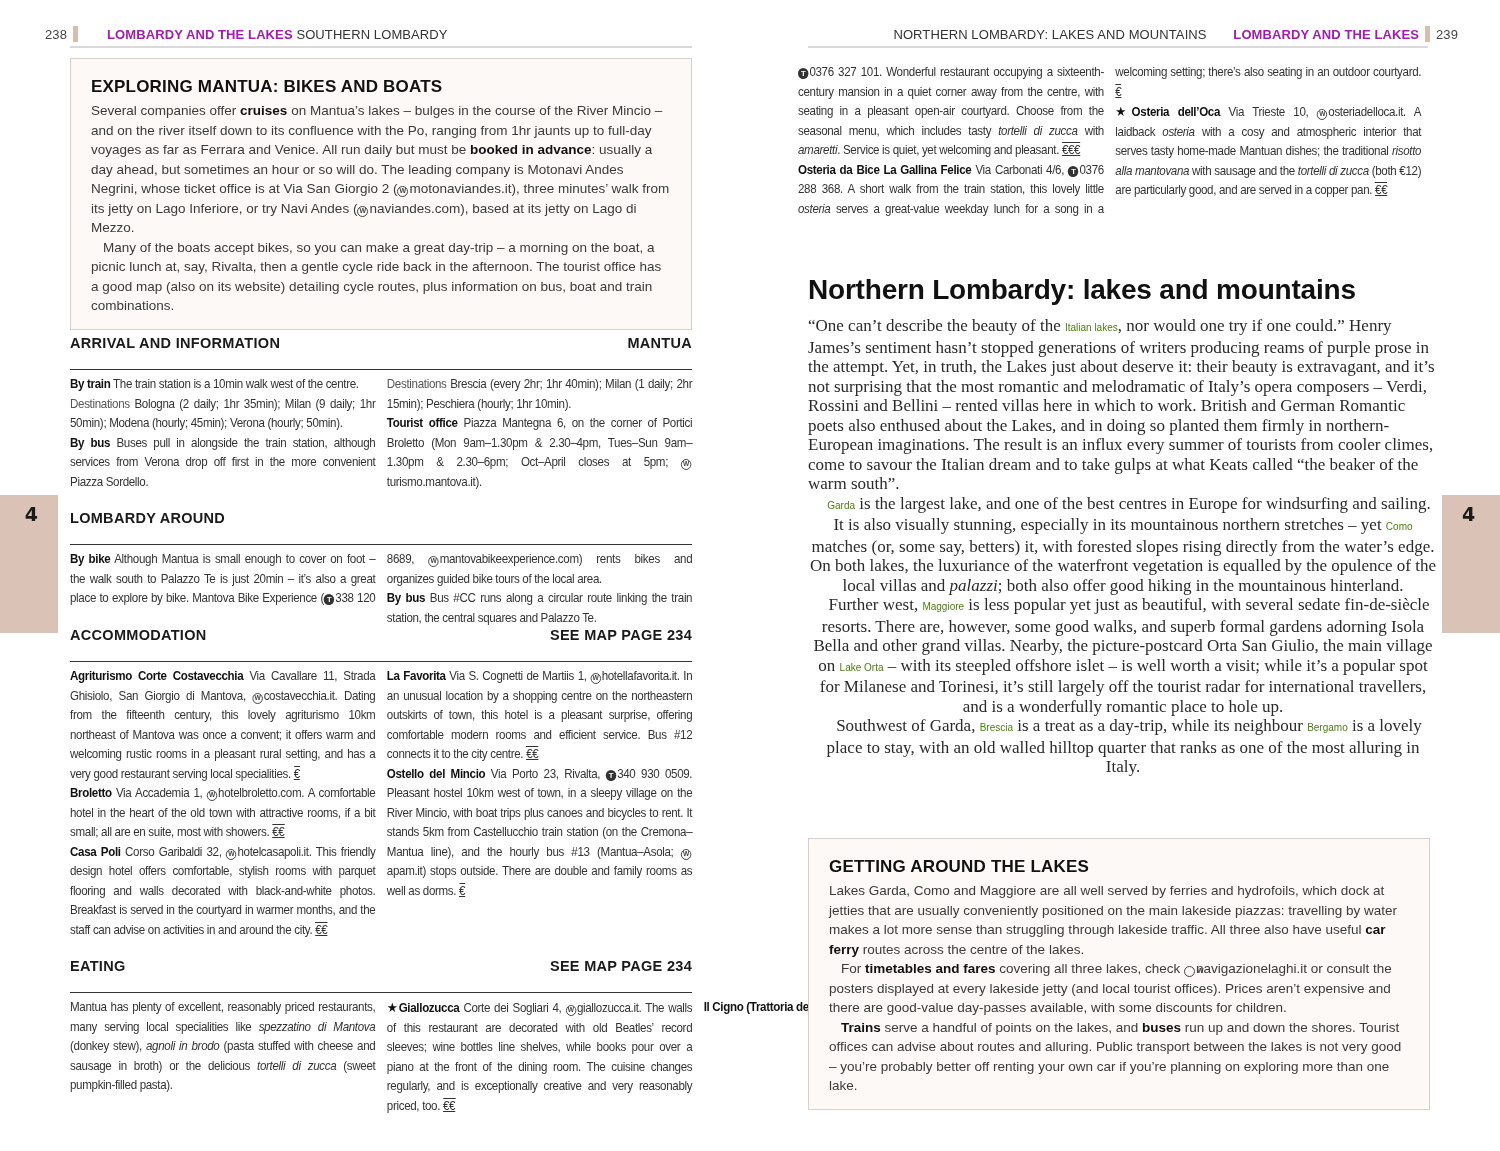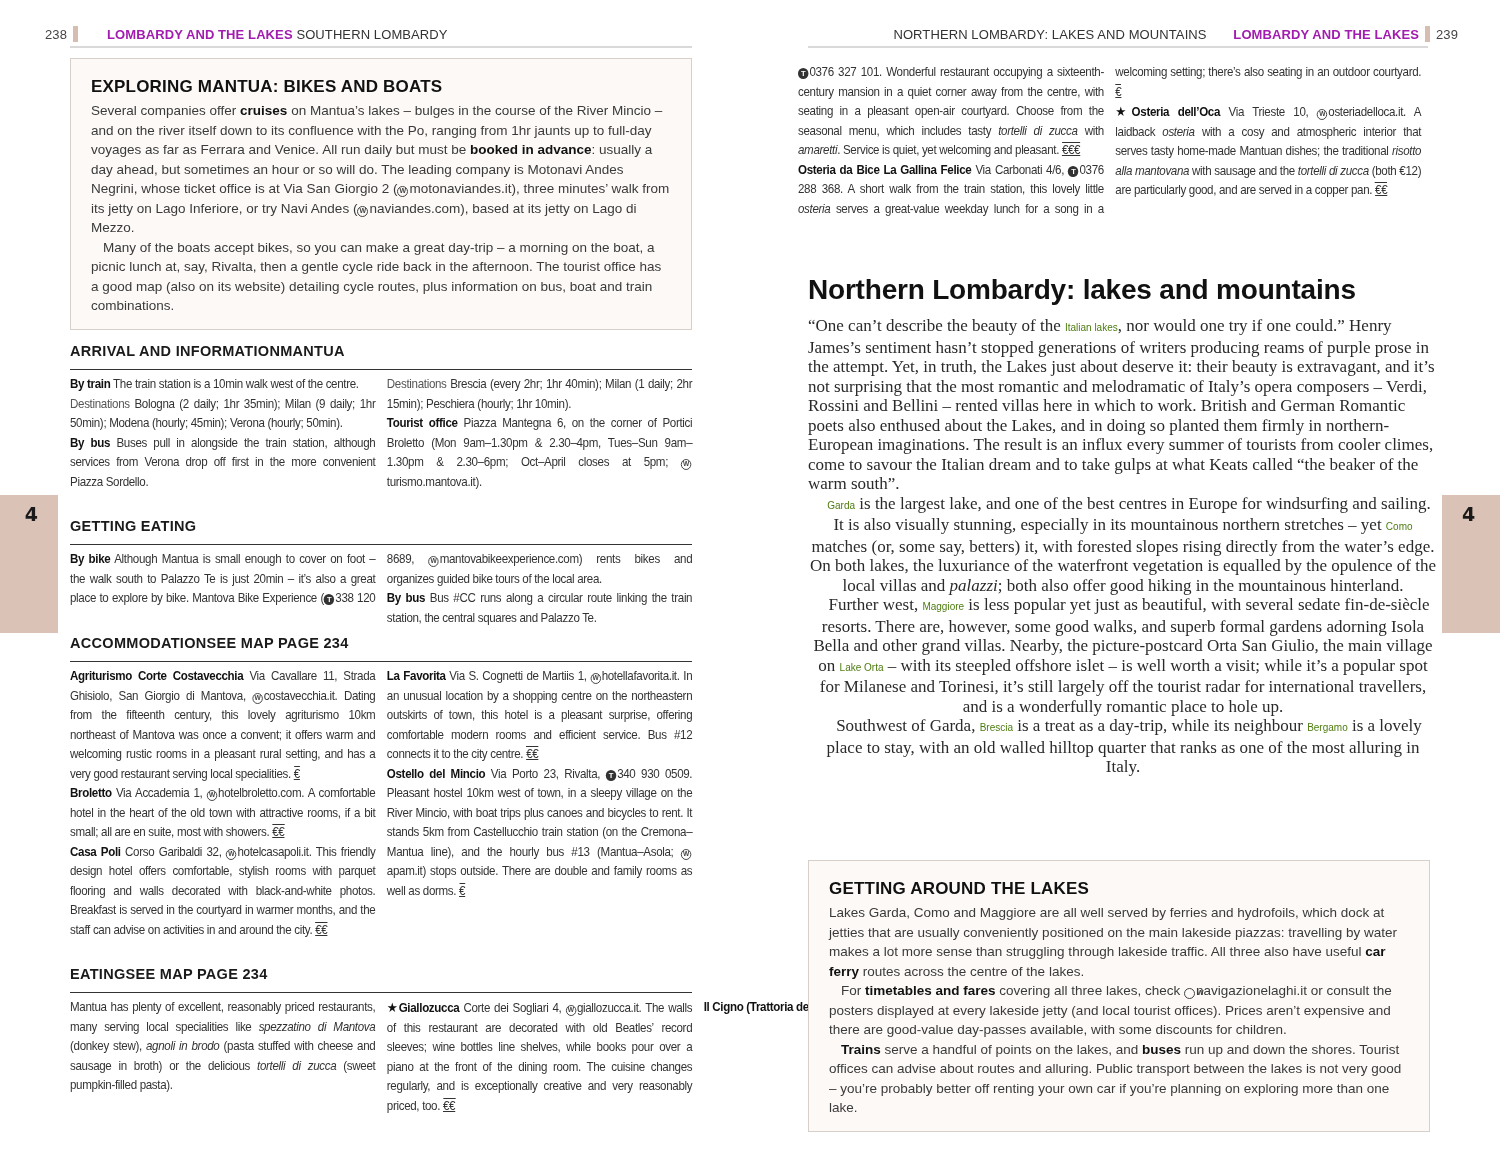--- a/index.html
+++ b/index.html
@@ -32,21 +32,21 @@
   .thumb-right span { left: 20px; }
 
   
   .box { position: absolute; background: #fcf9f7; border: 1.5px solid #d6cfca; }
   .box-title { font-weight: bold; font-size: 17px; letter-spacing: 0.2px; color: #111; margin-bottom: 4px; }
   .box p { font-size: 13.5px; line-height: 19.5px; color: #3a3a3a; }
   .box p b { color: #111; }
   .box .indent { text-indent: 12px; }
 
   
-  .sec-head { position: absolute; left: 70px; width: 622px; height: 22px; border-bottom: 1.5px solid #333; font-weight: bold; font-size: 14.5px; letter-spacing: 0.3px; display: flex; justify-content: flex-start; align-items: flex-end; padding-bottom: 10px; }
+  .sec-head { position: absolute; left: 70px; width: 622px; height: 22px; border-bottom: 1.5px solid #333; font-weight: bold; font-size: 14.5px; letter-spacing: 0.3px; display: flex; justify-content: space-between; align-items: flex-end; padding-bottom: 18px; }
 
   .cols { position: absolute; left: 70px; width: 622px; display: flex; gap: 12px; }
   .cols.right-cols { left: 48px; width: 623px; }
   .col { flex: 1; font-family: "Liberation Sans", sans-serif; font-size: 12.2px; line-height: 19.5px; color: #333; text-align: justify; letter-spacing: -0.35px; transform: scaleX(0.95); transform-origin: left top; width: 105%; }
   .col p { margin: 0; }
   .col b { color: #111; }
   .col .dest { color: #555; }
   .price { text-decoration: underline; text-decoration-thickness: 1px; border-top: 1px solid #333; }
   .icon-circ { display: inline-block; width: 11px; height: 11px; border-radius: 50%; font-size: 8px; line-height: 11px; text-align: center; vertical-align: 0px; margin-right: 1px; font-weight: bold; }
   .icon-phone { background: #333; color: #fff; }
@@ -89,21 +89,21 @@
     <div class="col" style="column-count:2; column-gap:12px; flex:none; width:655px;">
       <p><b>By train</b><span> The train station is a 10min walk west of the centre.</span></p>
       <p><span class="dest">Destinations</span><span> Bologna (2 daily; 1hr 35min); Milan (9 daily; 1hr 50min); Modena (hourly; 45min); Verona (hourly; 50min).</span></p>
       <p><b>By bus</b><span> Buses pull in alongside the train station, although services from Verona drop off first in the more convenient Piazza Sordello.</span></p>
       <p><span class="dest">Destinations</span><span> Brescia (every 2hr; 1hr 40min); Milan (1 daily; 2hr 15min); Peschiera (hourly; 1hr 10min).</span></p>
       <p><b>Tourist office</b><span> Piazza Mantegna 6, on the corner of Portici Broletto (Mon 9am–1.30pm &amp; 2.30–4pm, Tues–Sun 9am–1.30pm &amp; 2.30–6pm; Oct–April closes at 5pm; </span><span class="icon-circ icon-web">W</span><span>turismo.mantova.it</span><span>).</span></p>
     </div>
   </div>
 
   <div class="sec-head" style="top:523px;">
-    <span>GETTING EATING</span>
+    <span>LOMBARDY AROUND</span>
     <span></span>
   </div>
   <div class="cols" style="top:550px; height:82px;">
     <div class="col" style="column-count:2; column-gap:12px; flex:none; width:655px;">
       <p><b>By bike</b><span> Although Mantua is small enough to cover on foot – the walk south to Palazzo Te is just 20min – it’s also a great place to explore by bike. Mantova Bike Experience (</span><span class="icon-circ icon-phone">T</span><span>338 120 8689</span><span>, </span><span class="icon-circ icon-web">W</span><span>mantovabikeexperience.com</span><span>) rents bikes and organizes guided bike tours of the local area.</span></p>
       <p><b>By bus</b><span> Bus #CC runs along a circular route linking the train station, the central squares and Palazzo Te.</span></p>
     </div>
   </div>
 
   <div class="sec-head" style="top:640px;">
@@ -155,19 +155,19 @@
 
   <h1 class="main-title">Northern Lombardy: lakes and mountains</h1>
 
   <div class="serif-body">
     <p><span>“One can’t describe the beauty of the </span><span class="kw">Italian lakes</span><span>, nor would one try if one could.” Henry James’s sentiment hasn’t stopped generations of writers producing reams of purple prose in the attempt. Yet, in truth, the Lakes just about deserve it: their beauty is extravagant, and it’s not surprising that the most romantic and melodramatic of Italy’s opera composers – Verdi, Rossini and Bellini – rented villas here in which to work. British and German Romantic poets also enthused about the Lakes, and in doing so planted them firmly in northern-European imaginations. The result is an influx every summer of tourists from cooler climes, come to savour the Italian dream and to take gulps at what Keats called “the beaker of the warm south”.</span></p>
     <p class="ind"><span class="kw">Garda</span><span> is the largest lake, and one of the best centres in Europe for windsurfing and sailing. It is also visually stunning, especially in its mountainous northern stretches – yet </span><span class="kw">Como</span><span> matches (or, some say, betters) it, with forested slopes rising directly from the water’s edge. On both lakes, the luxuriance of the waterfront vegetation is equalled by the opulence of the local villas and </span><i>palazzi</i><span>; both also offer good hiking in the mountainous hinterland.</span></p>
     <p class="ind"><span>Further west, </span><span class="kw">Maggiore</span><span> is less popular yet just as beautiful, with several sedate fin-de-siècle resorts. There are, however, some good walks, and superb formal gardens adorning Isola Bella and other grand villas. Nearby, the picture-postcard Orta San Giulio, the main village on </span><span class="kw">Lake Orta</span><span> – with its steepled offshore islet – is well worth a visit; while it’s a popular spot for Milanese and Torinesi, it’s still largely off the tourist radar for international travellers, and is a wonderfully romantic place to hole up.</span></p>
     <p class="ind"><span>Southwest of Garda, </span><span class="kw">Brescia</span><span> is a treat as a day-trip, while its neighbour </span><span class="kw">Bergamo</span><span> is a lovely place to stay, with an old walled hilltop quarter that ranks as one of the most alluring in Italy.</span></p>
   </div>
 
-  <div class="box" style="left:58px; top:860px; width:622px; height:272px; padding:18px 20px 16px 20px;">
+  <div class="box" style="left:58px; top:838px; width:622px; height:272px; padding:18px 20px 16px 20px;">
     <div class="box-title">GETTING AROUND THE LAKES</div>
     <p><span>Lakes Garda, Como and Maggiore are all well served by ferries and hydrofoils, which dock at jetties that are usually conveniently positioned on the main lakeside piazzas: travelling by water makes a lot more sense than struggling through lakeside traffic. All three also have useful </span><b>car ferry</b><span> routes across the centre of the lakes.</span></p>
     <p class="indent"><span>For </span><b>timetables and fares</b><span> covering all three lakes, check </span><span class="icon-circ icon-web">W</span><span>navigazionelaghi.it</span><span> or consult the posters displayed at every lakeside jetty (and local tourist offices). Prices aren’t expensive and there are good-value day-passes available, with some discounts for children.</span></p>
     <p class="indent"><b>Trains</b><span> serve a handful of points on the lakes, and </span><b>buses</b><span> run up and down the shores. Tourist offices can advise about routes and alluring. Public transport between the lakes is not very good – you’re probably better off renting your own car if you’re planning on exploring more than one lake.</span></p>
   </div>
 </div>
 
 </body></html>

